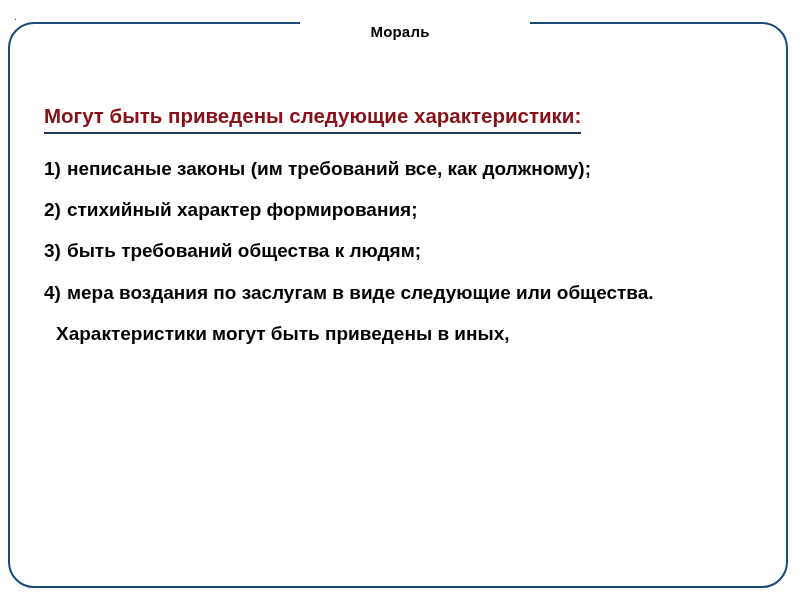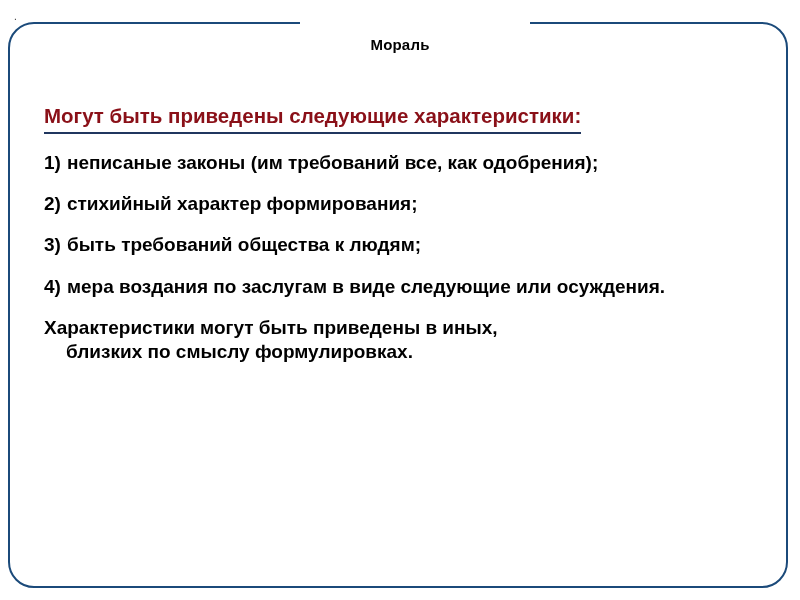--- a/index.html
+++ b/index.html
@@ -34,21 +34,21 @@
   .frame-gap {
     position: absolute;
     left: 300px;
     top: 12px;
     width: 230px;
     height: 26px;
     background: #ffffff;
   }
   .slide-title {
     position: absolute;
-    top: 36px;
+    top: 23px;
     left: 0;
     width: 800px;
     text-align: center;
     font-size: 15px;
     font-weight: bold;
     color: #000000;
     letter-spacing: 0.2px;
   }
   .tiny-mark {
     position: absolute;
@@ -65,21 +65,21 @@
     width: 716px;
   }
   .heading {
     color: #8a1018;
     font-size: 20.5px;
     font-weight: bold;
     padding-bottom: 3px;
     display: inline-block;
     border-bottom: 2px solid #20365f;
     line-height: 1.2;
-    margin-bottom: 17px;
+    margin-bottom: 23px;
   }
   .item {
     display: flex;
     font-size: 19px;
     font-weight: bold;
     color: #000000;
     line-height: 1.28;
     margin-bottom: 17px;
   }
   .item .marker {
@@ -91,20 +91,21 @@
     flex: 1 1 auto;
   }
   .closing {
     font-size: 19px;
     font-weight: bold;
     color: #000000;
     line-height: 1.28;
     text-indent: 0;
     padding-left: 0;
     margin-top: 3px;
+    margin-left: 12px;
   }
   .closing .l2 {
     display: block;
     padding-left: 22px;
   }
 </style>
 </head>
 <body>
 
 <div class="slide">
@@ -117,21 +118,21 @@
   <div class="slide-title">Мораль</div>
 
   <div class="content">
 
     <div class="heading">Могут быть приведены следующие характеристики:</div>
 
     <div class="item">
       <span class="marker">1)</span>
       <span class="text">
         <span>неписаные законы (им требований все, как</span>
-        <span>одобрения);</span>
+        <span>должному);</span>
       </span>
     </div>
 
     <div class="item">
       <span class="marker">2)</span>
       <span class="text">
         <span>стихийный характер формирования;</span>
       </span>
     </div>
 
@@ -139,23 +140,22 @@
       <span class="marker">3)</span>
       <span class="text">
         <span>быть требований общества к людям;</span>
       </span>
     </div>
 
     <div class="item">
       <span class="marker">4)</span>
       <span class="text">
         <span>мера воздания по заслугам в виде следующие или</span>
-        <span>осуждения.</span>
+        <span>общества.</span>
       </span>
     </div>
 
     <div class="closing">
       <span>Характеристики могут быть приведены в иных,</span>
-      <span class="l2">близких по смыслу формулировках.</span>
     </div>
 
   </div>
 </div>
 
 </body></html>

